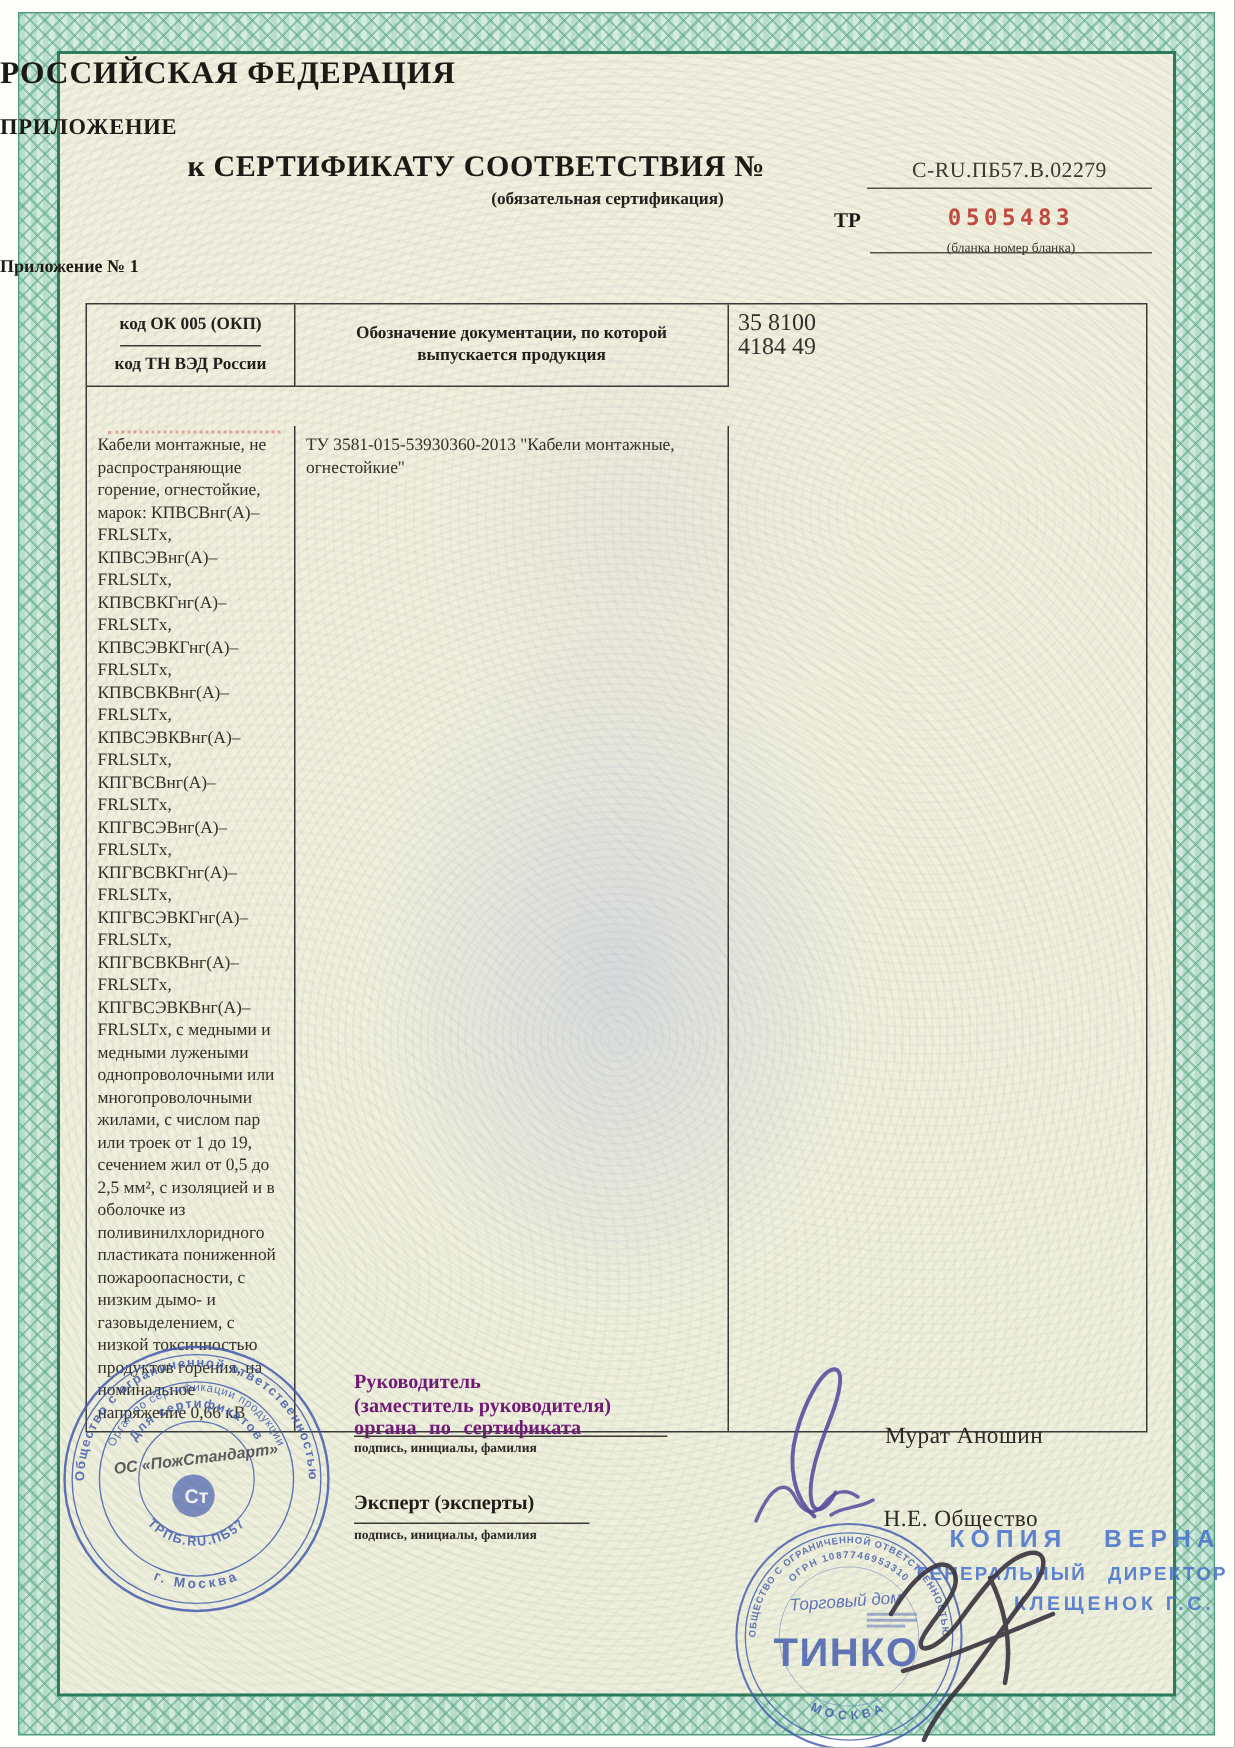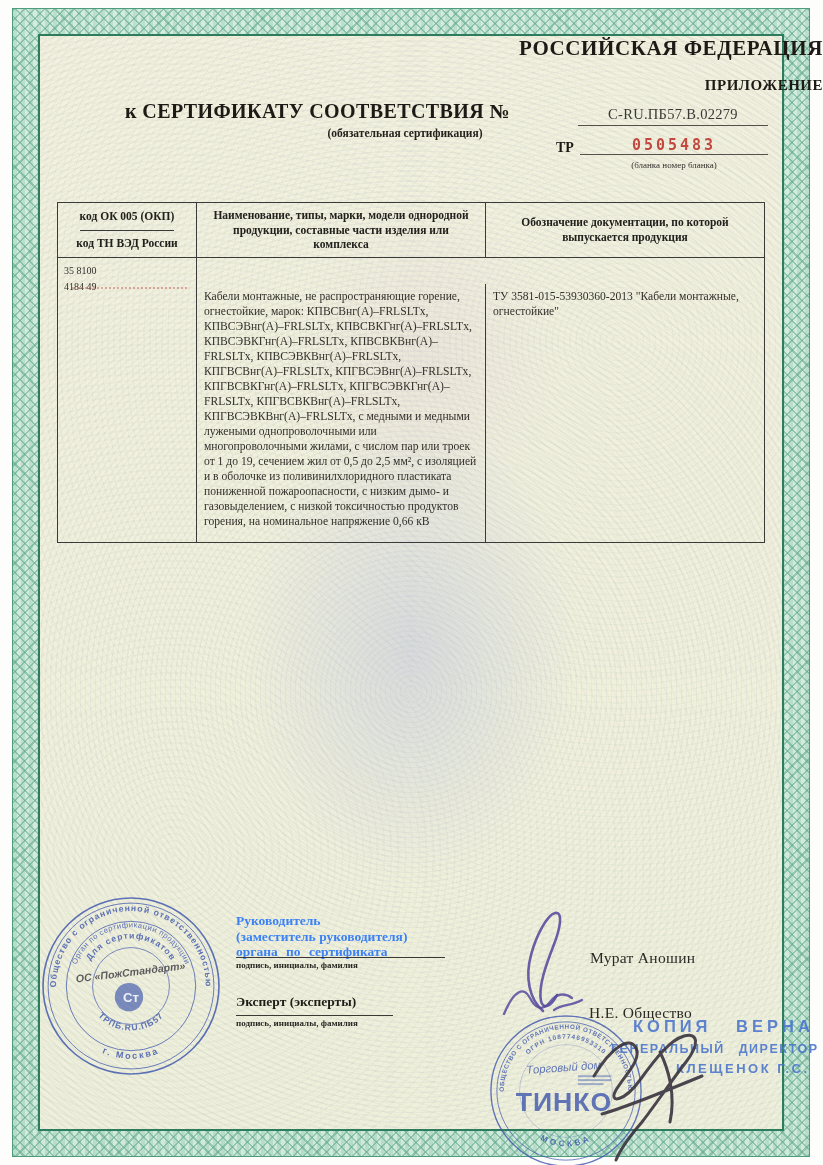--- a/index.html
+++ b/index.html
@@ -24,52 +24,52 @@
     border:2px solid #2e7c5e;
     background:
       radial-gradient(ellipse 230px 330px at 50% 56%, rgba(176,182,218,.38), rgba(176,182,218,0) 72%),
       radial-gradient(ellipse 200px 240px at 52% 30%, rgba(208,186,206,.20), rgba(208,186,206,0) 70%),
       repeating-radial-gradient(circle at 50% 60%, rgba(120,130,185,.07) 0 1.5px, transparent 1.5px 5px),
       repeating-radial-gradient(circle at 78% 28%, rgba(120,165,140,.06) 0 1.5px, transparent 1.5px 6px),
       repeating-radial-gradient(circle at 18% 75%, rgba(150,150,120,.05) 0 2px, transparent 2px 7px),
       linear-gradient(#f2f0de,#eff0db);
   }
   .abs{position:absolute;}
-  .ctr{left:0;width:823px;text-align:right;}
+  .ctr{left:0;width:823px;text-align:left;}
   .t-country{top:36px;font-size:21px;font-weight:bold;letter-spacing:.6px;color:#1d1a16;}
   .t-annex{top:77px;font-size:15px;font-weight:bold;letter-spacing:.5px;color:#1d1a16;}
   .t-cert{left:125px;top:100px;font-size:20px;font-weight:bold;letter-spacing:.4px;color:#1d1a16;}
   .cert-num{left:578px;top:106px;width:190px;text-align:center;font-size:14.5px;color:#3b3835;
     border-bottom:1px solid #55504a;padding-bottom:2px;letter-spacing:.3px;}
   .cert-sub{left:255px;top:127px;width:300px;text-align:center;font-size:11.5px;font-weight:bold;color:#24211d;}
   .tr-label{left:556px;top:140px;font-size:14px;font-weight:bold;color:#1d1a16;}
   .blank-num{left:580px;top:136px;width:188px;text-align:center;
     font-family:"DejaVu Sans Mono",monospace;font-weight:bold;font-size:15px;letter-spacing:3px;
-    color:#c2493e;border-bottom:1px solid #55504a;padding-bottom:0;}
+    color:#c2493e;border-bottom:1px solid #55504a;padding-bottom:14px;}
   .blank-cap{left:580px;top:160px;width:188px;text-align:center;font-size:9px;color:#34302c;}
   .annex1{top:170px;font-size:12px;font-weight:bold;color:#1d1a16;}
   .annex1sub{top:184px;font-size:12px;font-weight:bold;color:#1d1a16;}
 
   
   .tbl{left:57px;top:202px;width:706px;display:grid;grid-template-columns:139px 289px 278px;
     border:1px solid #3a3a38;background:transparent;}
   .tbl > div{border-right:1px solid #3a3a38;border-bottom:1px solid #3a3a38;}
   .tbl > div:nth-child(3n){border-right:none;}
   .tbl > div.last-row{border-bottom:none;}
   .th{font-size:11.5px;font-weight:bold;text-align:center;color:#22201c;line-height:1.3;align-items:center;}
   .th-split{display:flex;flex-direction:column;justify-content:stretch;height:54px;}
   .th-split > div{flex:1;display:flex;align-items:center;justify-content:center;}
   .th-split > div:first-child{border-bottom:1px solid #3a3a38;}
   .th-pad{display:flex;align-items:center;justify-content:center;height:54px;padding:0 10px;}
   .td{font-size:11.6px;line-height:15px;color:#33302b;padding:5px 7px;min-height:248px;margin-top:26px;}
-  .td-codes{font-size:10px;line-height:15.5px;color:#33302b;padding:5px 6px;}
+  .td-codes{font-size:16px;line-height:15.5px;color:#33302b;padding:5px 6px;}
   .red-dots{position:absolute;left:72px;top:287px;width:115px;border-top:2px dotted rgba(198,82,78,.45);}
 
   
-  .sig-title{left:236px;top:913px;font-size:13.5px;font-weight:bold;line-height:15.5px;color:#3b82f6;}
+  .sig-title{left:236px;top:913px;font-size:13.5px;font-weight:bold;line-height:15.5px;color:#701a75;}
   .sig-title .just{word-spacing:5px;}
   .rule{border-top:1.5px solid #3c3834;height:0;}
   .rule-head{left:236px;top:957px;width:209px;}
   .rule-exp{left:236px;top:1015px;width:157px;}
   .sig-cap{font-size:9px;font-weight:bold;color:#2c2925;}
   .cap-head{left:236px;top:960px;}
   .cap-exp{left:236px;top:1018px;}
   .exp-title{left:236px;top:994px;font-size:13.5px;font-weight:bold;color:#201d19;}
   .name{font-size:15.5px;color:#2c2925;letter-spacing:.3px;}
   .name-head{left:590px;top:949px;}
@@ -92,27 +92,27 @@
 
   <div class="abs ctr t-country">РОССИЙСКАЯ ФЕДЕРАЦИЯ</div>
   <div class="abs t-cert">к СЕРТИФИКАТУ СООТВЕТСТВИЯ  №</div>
   <div class="abs ctr t-annex">ПРИЛОЖЕНИЕ</div>
   <div class="abs cert-num">C-RU.ПБ57.В.02279</div>
   <div class="abs cert-sub">(обязательная сертификация)</div>
   <div class="abs tr-label">ТР</div>
   <div class="abs blank-num">0505483</div>
   <div class="abs blank-cap">(бланка номер бланка)</div>
 
+  <div class="abs ctr annex1">Приложение № 1</div>
 
   <div class="abs tbl">
     <div class="th th-split">
       <div>код ОК 005 (ОКП)</div>
       <div>код ТН ВЭД России</div>
     </div>
-    <div class="th th-pad">Наименование, типы, марки, модели однородной продукции, составные части изделия или комплекса</div>
     <div class="th th-pad">Обозначение документации, по которой выпускается продукция</div>
 
     <div class="td-codes last-row">
       <div>35 8100</div>
       <div>4184 49</div>
     </div>
     <div class="td last-row">Кабели монтажные, не распространяющие горение, огнестойкие, марок: КПВСВнг(А)–FRLSLTx, КПВСЭВнг(А)–FRLSLTx, КПВСВКГнг(А)–FRLSLTx, КПВСЭВКГнг(А)–FRLSLTx, КПВСВКВнг(А)–FRLSLTx, КПВСЭВКВнг(А)–FRLSLTx, КПГВСВнг(А)–FRLSLTx, КПГВСЭВнг(А)–FRLSLTx, КПГВСВКГнг(А)–FRLSLTx, КПГВСЭВКГнг(А)–FRLSLTx, КПГВСВКВнг(А)–FRLSLTx, КПГВСЭВКВнг(А)–FRLSLTx, с медными и медными лужеными однопроволочными или многопроволочными жилами, с числом пар или троек от 1 до 19, сечением жил от 0,5 до 2,5 мм², с изоляцией и в оболочке из поливинилхлоридного пластиката пониженной пожароопасности, с низким дымо- и газовыделением, с низкой токсичностью продуктов горения, на номинальное напряжение 0,66 кВ</div>
     <div class="td last-row">ТУ 3581-015-53930360-2013 "Кабели монтажные, огнестойкие"</div>
   </div>
   <div class="red-dots"></div>

